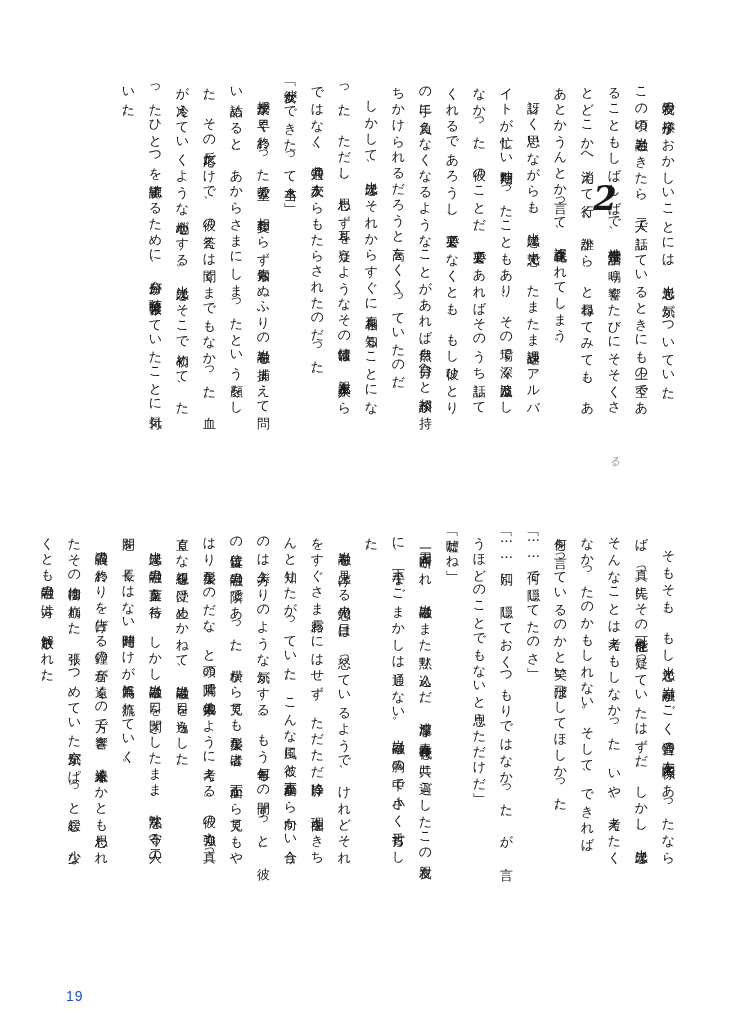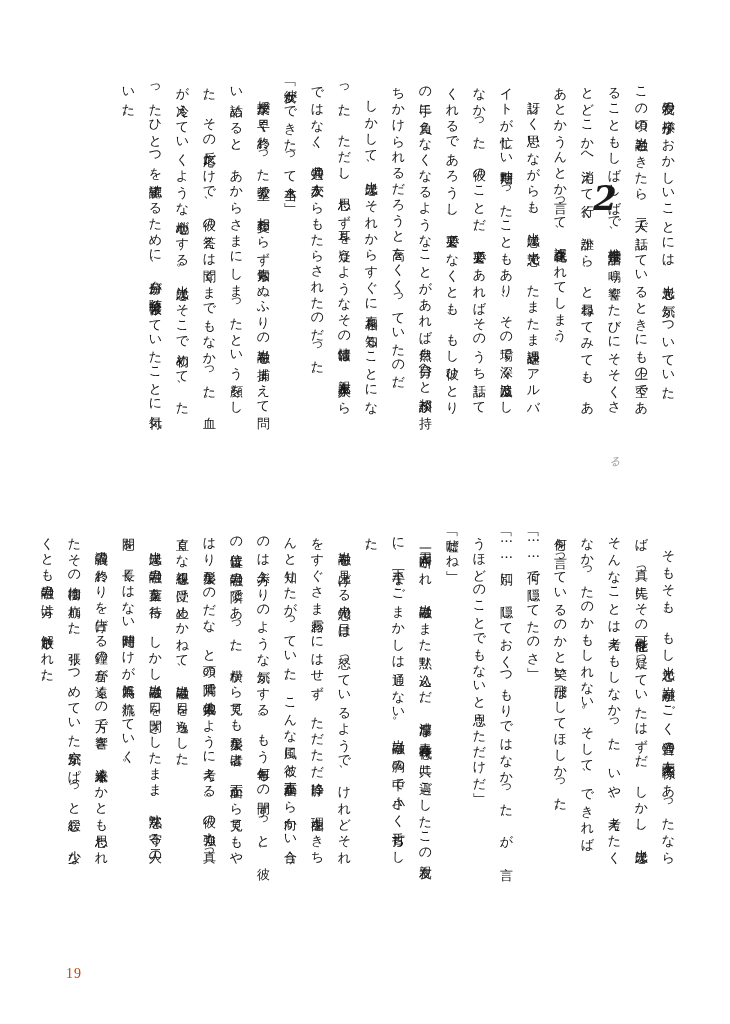--- a/index.html
+++ b/index.html
@@ -80,24 +80,24 @@
     margin: 0;
   }
   .vblock p.indent {
     text-indent: 13px;
   }
 
   
   .page-number {
     position: absolute;
     left: 66px;
-    top: 966px;
-    font-family: Liberation Serif, serif;
+    top: 988px;
+    font-family: Liberation Sans, sans-serif;
     font-size: 14px;
-    color: #c2410c;
+    color: #1d4ed8;
     letter-spacing: 1px;
   }
 </style>
 </head>
 <body>
 
 <div class="page">
 
   <div class="chapter-mark">2</div>
 

